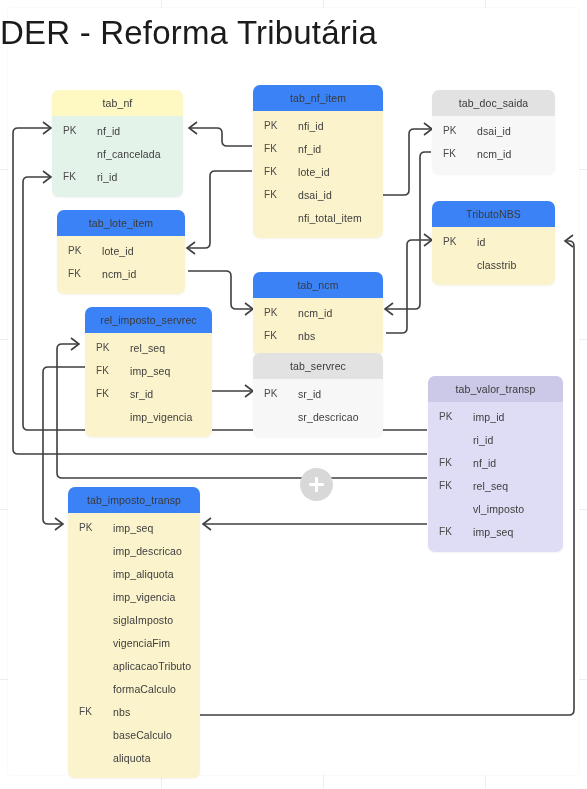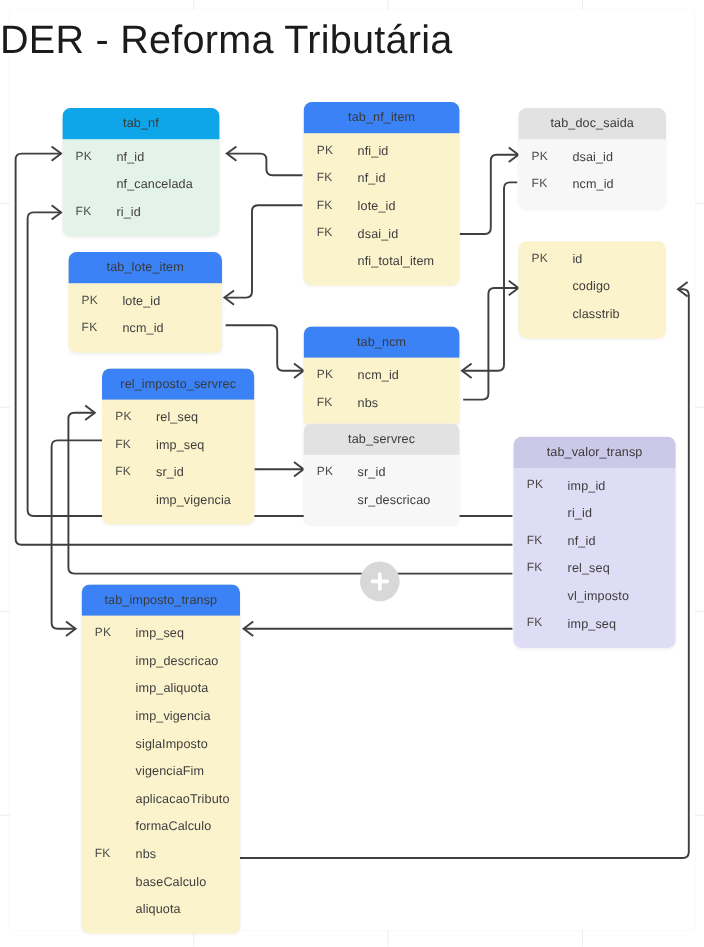--- a/index.html
+++ b/index.html
@@ -66,21 +66,21 @@
     width:34px;
     padding-left:11px;
     flex:0 0 auto;
     font-size:10px;
     color:#4a4a4a;
     letter-spacing:0.2px;
   }
   .erow .col{flex:1 1 auto;letter-spacing:0.1px;}
 
   
-  .p-green .ehead{background:#0ea5e9;}
+  .p-green .ehead{background:#fef9c3;}
   .p-green{background:#e4f3e9;}
   .p-yellow .ehead{background:#3b82f6;}
   .p-yellow{background:#fbf3cc;}
   .p-gray .ehead{background:#e2e2e2;}
   .p-gray{background:#f7f7f7;}
   .p-purple .ehead{background:#ccc9e8;}
   .p-purple{background:#dfddf5;}
 
   #plusbtn{
     position:absolute;
@@ -210,28 +210,25 @@
         <span class="col">lote_id</span>
       </div>
       <div class="erow">
         <span class="key">FK</span>
         <span class="col">ncm_id</span>
       </div>
     </div>
   </div>
 
   <div class="entity p-yellow" style="left:432px;top:201px;width:123px;">
+    <div class="ehead">TributoNBS</div>
     <div class="ebody">
       <div class="erow">
         <span class="key">PK</span>
         <span class="col">id</span>
-      </div>
-      <div class="erow">
-        <span class="key"></span>
-        <span class="col">codigo</span>
       </div>
       <div class="erow">
         <span class="key"></span>
         <span class="col">classtrib</span>
       </div>
     </div>
   </div>
 
   <div class="entity p-yellow" style="left:253px;top:272px;width:130px;">
     <div class="ehead">tab_ncm</div>
@@ -276,21 +273,21 @@
         <span class="key">PK</span>
         <span class="col">sr_id</span>
       </div>
       <div class="erow">
         <span class="key"></span>
         <span class="col">sr_descricao</span>
       </div>
     </div>
   </div>
 
-  <div class="entity p-purple" style="left:428px;top:364px;width:135px;">
+  <div class="entity p-purple" style="left:428px;top:376px;width:135px;">
     <div class="ehead">tab_valor_transp</div>
     <div class="ebody">
       <div class="erow">
         <span class="key">PK</span>
         <span class="col">imp_id</span>
       </div>
       <div class="erow">
         <span class="key"></span>
         <span class="col">ri_id</span>
       </div>

